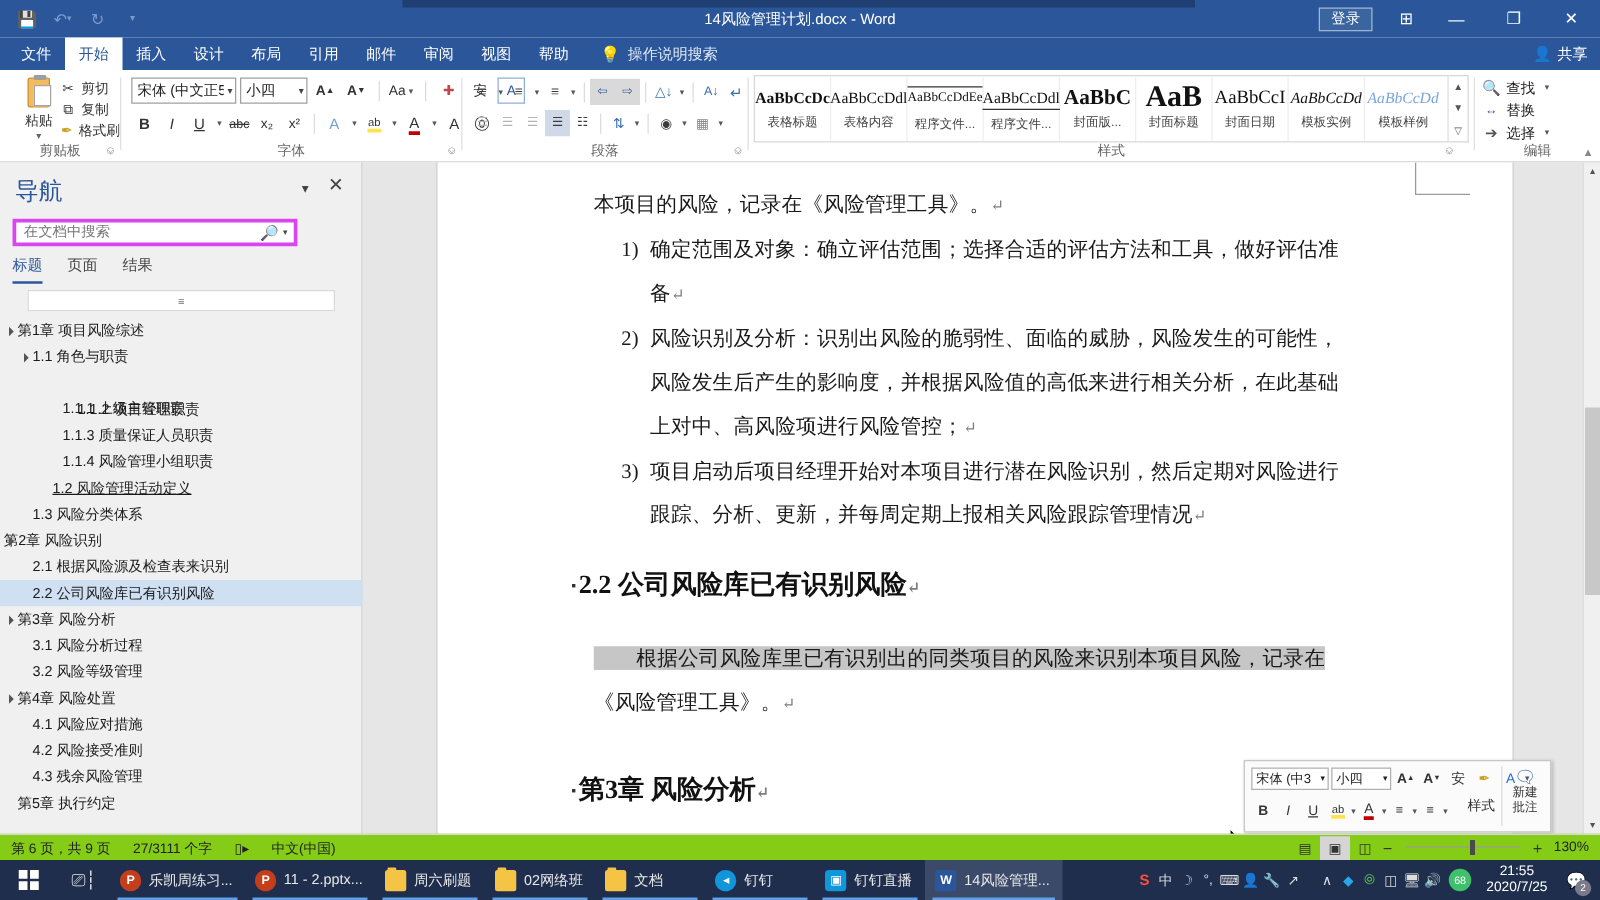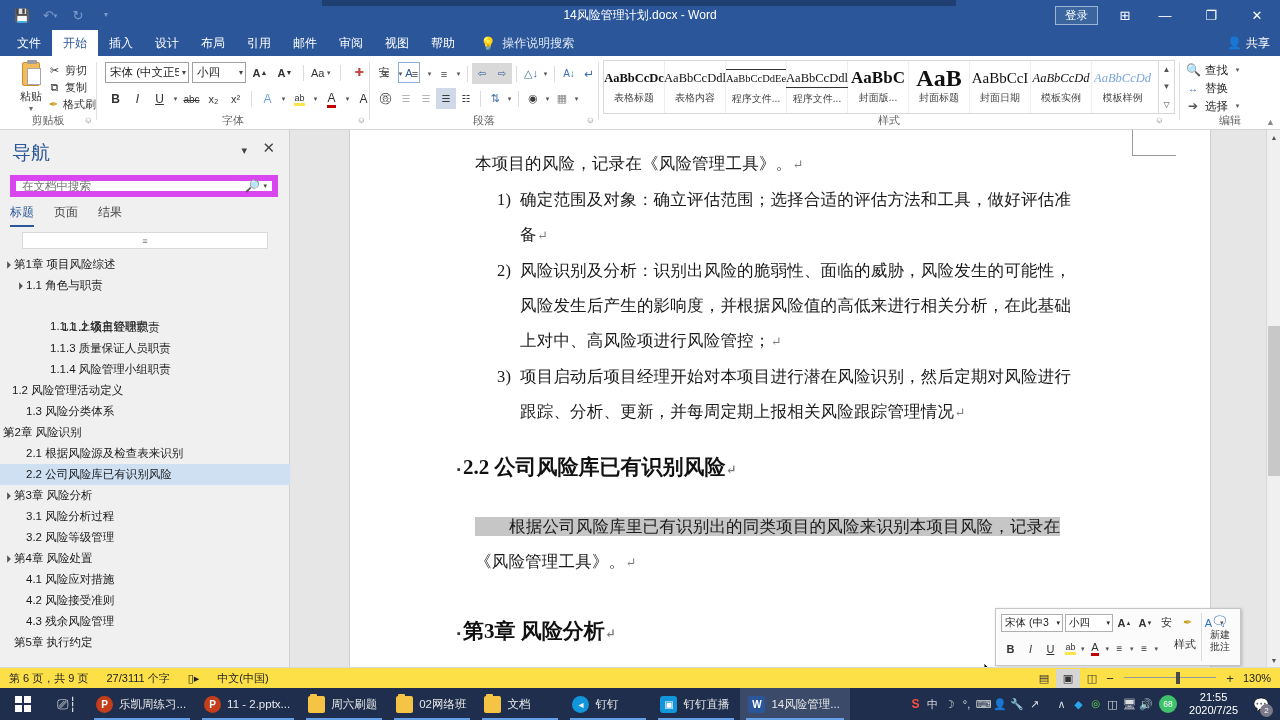--- a/index.html
+++ b/index.html
@@ -160,22 +160,22 @@
 
   
   .navpane {
     position:absolute; left:0; top:0; width:290px; height:537px;
     background:#f0f0f0; border-right:1px solid #d0d0d0;
   }
   .nav-title { position:absolute; left:12px; top:10px; font-size:19px; color:#2b579a; }
   .nav-dd { position:absolute; right:42px; top:14px; font-size:11px; color:#444; }
   .nav-x { position:absolute; right:14px; top:9px; font-size:15px; color:#444; }
   .nav-search {
-    position:absolute; left:10px; top:45px; width:268px; height:22px;
-    background:#fff; border:6px solid #d946ef; display:flex; align-items:center;
+    position:absolute; left:10px; top:45px; width:228px; height:22px;
+    background:#fff; border:3px solid #d946ef; display:flex; align-items:center;
   }
   .nav-search input {
     flex:1; border:none; outline:none; font-size:11.5px; color:#9a9a9a; padding-left:6px;
     font-family:"Liberation Sans", sans-serif; background:transparent;
   }
   .nsi { color:#2b579a; font-size:12px; padding:0 3px; }
   .nsd { color:#444; font-size:7px; padding-right:5px; }
   .nav-tabs { position:absolute; left:10px; top:74px; display:flex; gap:20px; }
   .nav-tab { font-size:12px; color:#444; padding-bottom:4px; }
   .nav-tab.active { color:#2b579a; border-bottom:2px solid #2b579a; }
@@ -249,21 +249,21 @@
   .mt-comment { position:absolute; right:2px; top:4px; width:36px; text-align:center; }
   .mt-cm-ico { font-size:14px; color:#4a7cbf; }
   .mt-cm-lbl { font-size:10px; color:#333; line-height:12px; }
 
   
   .cursor { position:absolute; left:984px; top:533px; width:12px; height:18px; }
 
   
   .statusbar {
     position:absolute; left:0; top:667px; width:1280px; height:21px;
-    background:#fde047; border-top:1px solid #d8d8d8; display:flex; align-items:center;
+    background:#84cc16; border-top:1px solid #d8d8d8; display:flex; align-items:center;
     font-size:11px; color:#222;
   }
   .sb-item { padding:0 9px; white-space:nowrap; }
   .sb-right { margin-left:auto; display:flex; align-items:center; gap:0; padding-right:8px; }
   .view-btn { width:24px; height:19px; display:flex; align-items:center; justify-content:center; font-size:11px; color:#333; }
   .view-btn.active { background:#d5d5d5; }
   .zoom-track { position:relative; width:92px; height:14px; margin:0 8px; display:flex; align-items:center; }
   .zoom-line { position:absolute; left:0; top:6px; width:92px; height:1px; background:#9a9a9a; }
   .zoom-knob { position:absolute; left:52px; top:1px; width:4px; height:12px; background:#4a4a4a; }
   .zoom-pm { font-size:13px; color:#333; width:12px; text-align:center; }
@@ -637,21 +637,21 @@
           <div class="nav-row">
             <span class="nav-lbl" style="padding-left: 62px;">1.1.2 项目经理职责</span>
           </div>
           <div class="nav-row">
             <span class="nav-lbl" style="padding-left: 50px;">1.1.3 质量保证人员职责</span>
           </div>
           <div class="nav-row">
             <span class="nav-lbl" style="padding-left: 50px;">1.1.4 风险管理小组职责</span>
           </div>
           <div class="nav-row">
-            <span class="nav-lbl" style="padding-left: 12px;">1.2 风险管理活动定义</span>
+            <span class="nav-lbl" style="padding-left: 42px; text-decoration: underline;">1.2 风险管理活动定义</span>
           </div>
           <div class="nav-row">
             <span class="nav-lbl" style="padding-left: 26px;">1.3 风险分类体系</span>
           </div>
           <div class="nav-row">
             <span class="tri" style="left: 2px; transform: rotate(-45deg);">◢</span>
             <span class="nav-lbl" style="padding-left: 3px;">第2章 风险识别</span>
           </div>
           <div class="nav-row">
             <span class="nav-lbl" style="padding-left: 26px;">2.1 根据风险源及检查表来识别</span>

